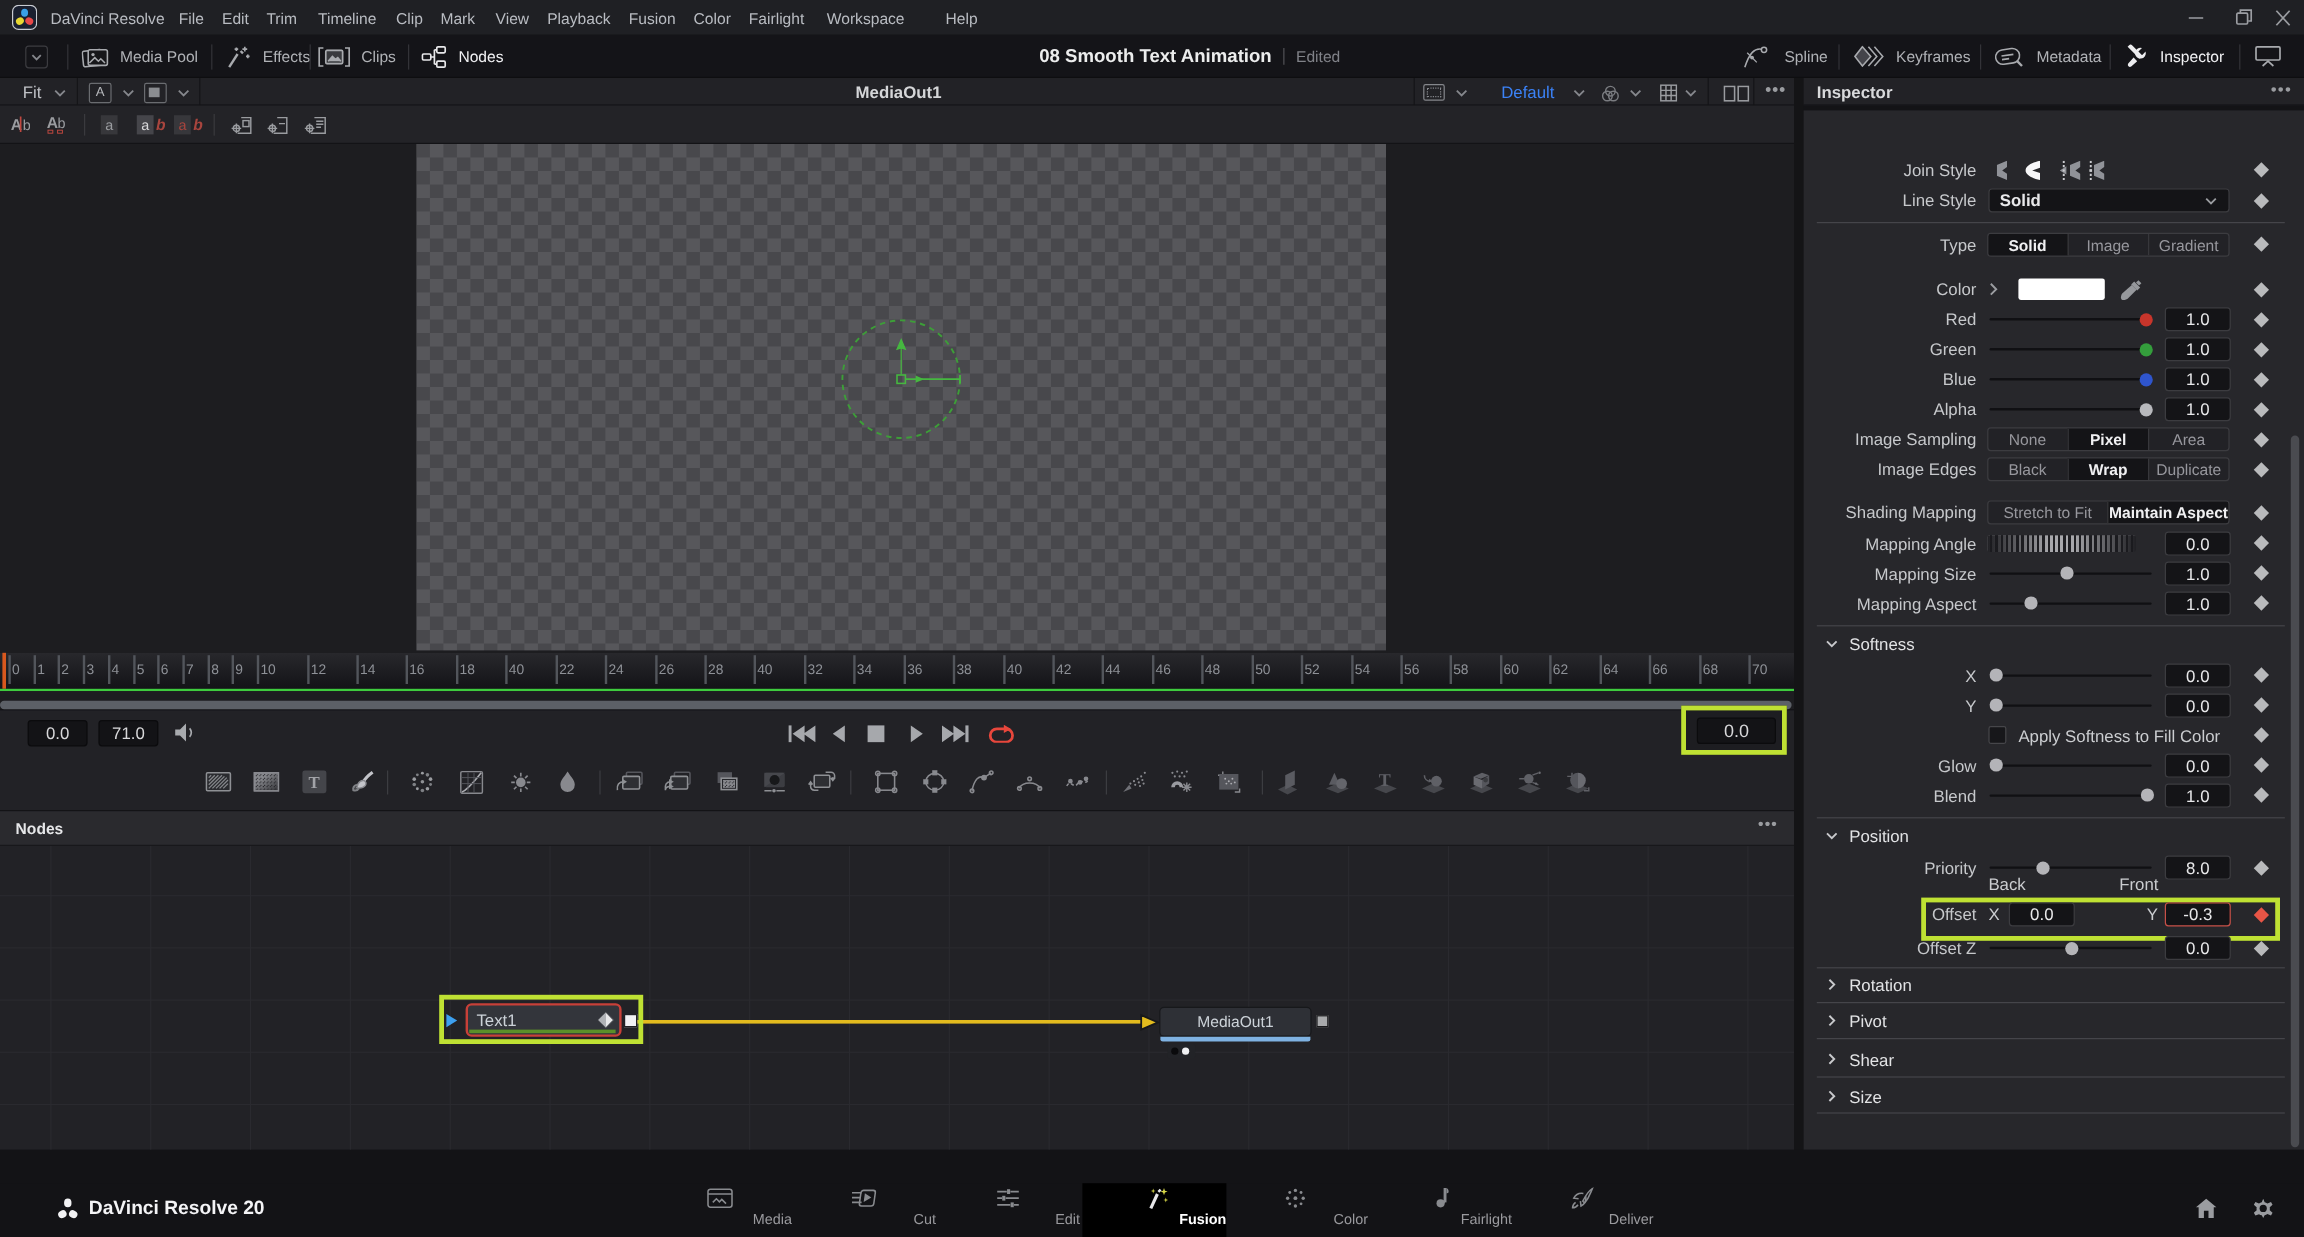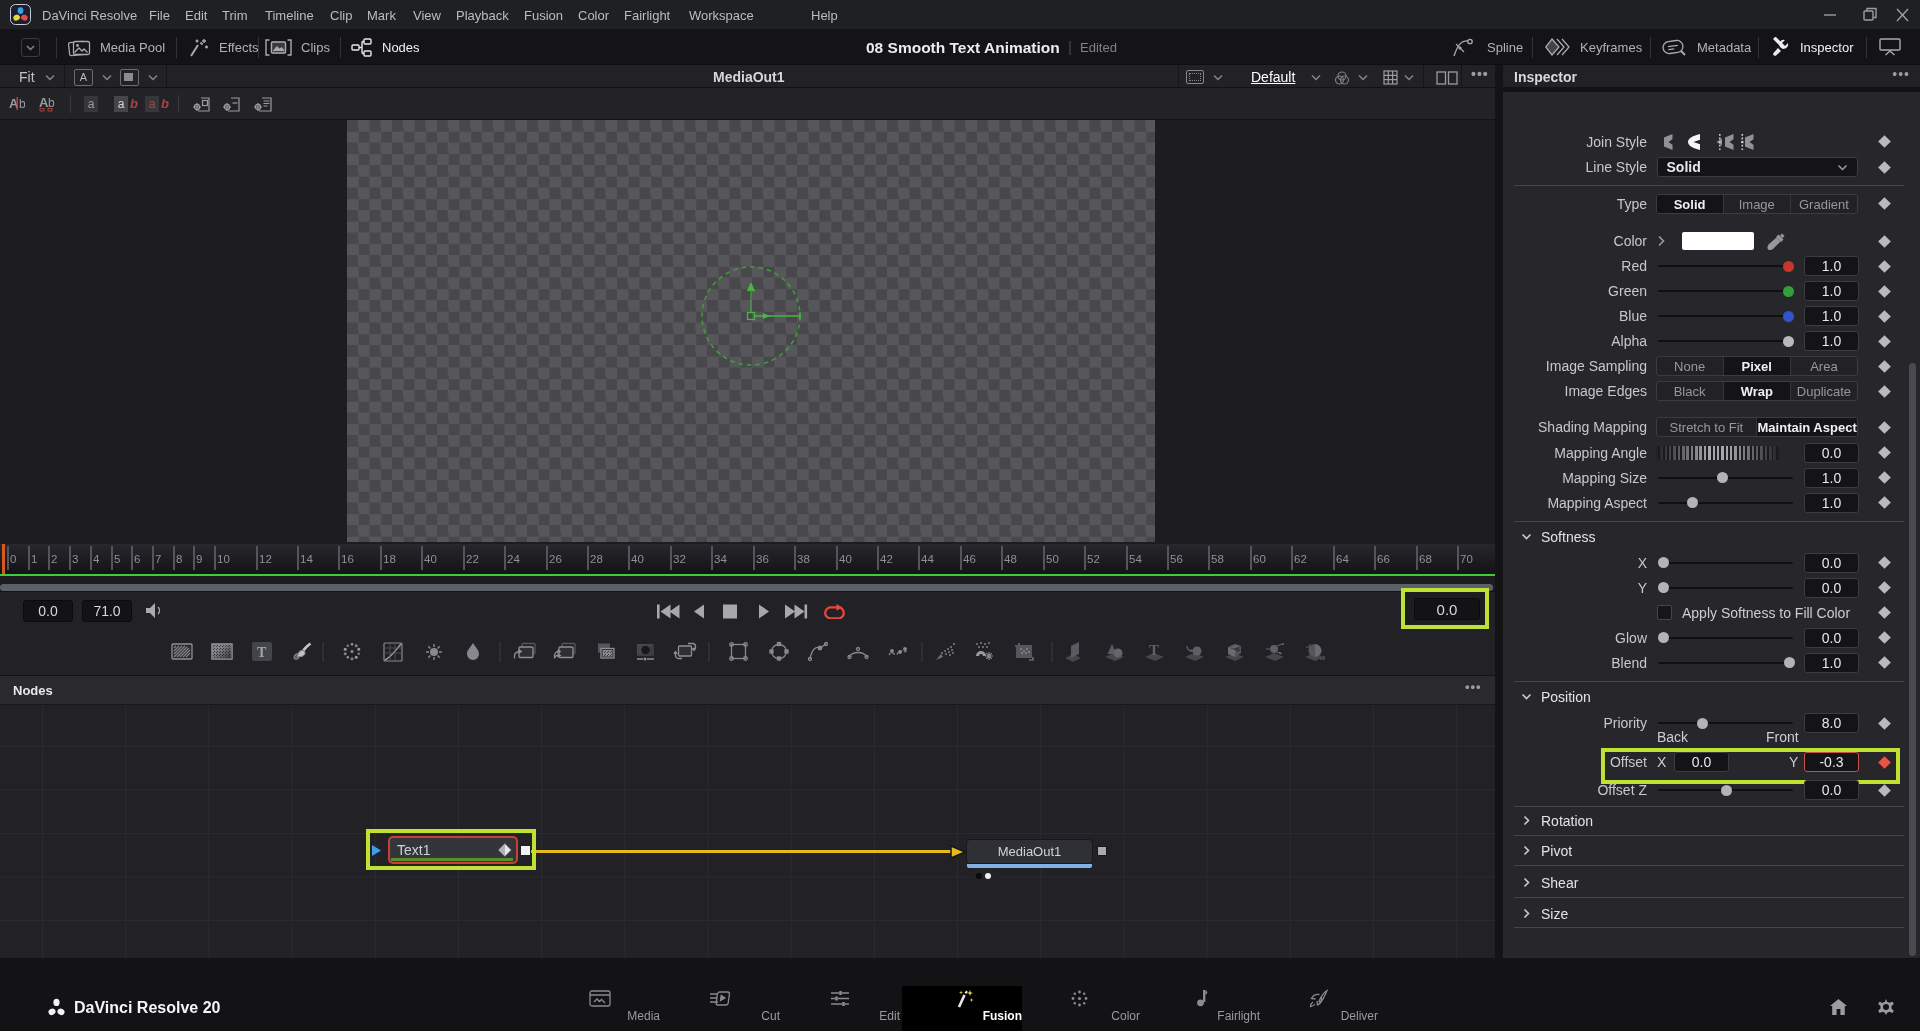--- a/index.html
+++ b/index.html
@@ -83,21 +83,21 @@
     <span class="mi" style="left:222px;">Trim</span>
     <span class="mi" style="left:265px;">Timeline</span>
     <span class="mi" style="left:330px;">Clip</span>
     <span class="mi" style="left:367px;">Mark</span>
     <span class="mi" style="left:413px;">View</span>
     <span class="mi" style="left:456px;">Playback</span>
     <span class="mi" style="left:524px;">Fusion</span>
     <span class="mi" style="left:578px;">Color</span>
     <span class="mi" style="left:624px;">Fairlight</span>
     <span class="mi" style="left:689px;">Workspace</span>
-    <span class="mi" style="left:811px;">Help</span>
+    <span class="mi" style="left:788px;">Help</span>
     <svg class="abs" style="left:1822px;top:7px;" width="96" height="16" viewBox="0 0 96 16" fill="none" stroke="#9b9da2" stroke-width="1.4">
       <line x1="2" y1="8" x2="14" y2="8"></line>
       <rect x="42" y="4" width="9" height="9" rx="1"></rect>
       <path d="M 45 4 v -2.5 h 9 v 9 h -2.5"></path>
       <line x1="75" y1="2" x2="86" y2="14"></line>
         <line x1="86" y1="2" x2="75" y2="14"></line>
     </svg>
   </div>
   <div class="abs" id="row2">
     <div class="abs" style="left:21px;top:9px;width:19px;height:19px;border:1px solid #3c3c40;border-radius:3px;">
@@ -208,21 +208,21 @@
       </svg>
     <div class="abs" style="left:166px;top:0;width:1px;height:26px;background:#151518;"></div>
     <span class="abs" style="left:713px;top:4px;font-weight:bold;color:#d5d6d8;">MediaOut1</span>
     <div class="abs" style="left:1178px;top:0;width:1px;height:26px;background:#151518;"></div>
     <div class="abs" style="left:1186px;top:5px;width:18px;height:14px;border:1px solid #85878c;border-radius:2px;">
         <div style="position:absolute;left:2px;top:2px;width:12px;height:8px;border:1px dotted #85878c;"></div>
       </div>
     <svg class="abs" style="left:1212px;top:9px;" width="12" height="8" viewBox="0 0 12 8" fill="none" stroke="#85878c" stroke-width="1.5">
         <path d="M 2 1.5 l 4 4 4 -4"></path>
       </svg>
-    <span class="abs" style="left:1251px;top:4px;color:#ffffff;text-decoration:underline;">Default</span>
+    <span class="abs" style="left:1251px;top:4px;color:#3b82f6;">Default</span>
     <svg class="abs" style="left:1310px;top:9px;" width="12" height="8" viewBox="0 0 12 8" fill="none" stroke="#85878c" stroke-width="1.5">
         <path d="M 2 1.5 l 4 4 4 -4"></path>
       </svg>
     <svg class="abs" style="left:1334px;top:5px;" width="16" height="16" viewBox="0 0 16 16" fill="none" stroke="#7a7c80" stroke-width="1.2">
       <circle cx="8" cy="6" r="4"></circle>
         <circle cx="5.5" cy="10" r="4"></circle>
         <circle cx="10.5" cy="10" r="4"></circle>
     </svg>
     <svg class="abs" style="left:1357px;top:9px;" width="12" height="8" viewBox="0 0 12 8" fill="none" stroke="#85878c" stroke-width="1.5">
         <path d="M 2 1.5 l 4 4 4 -4"></path>

